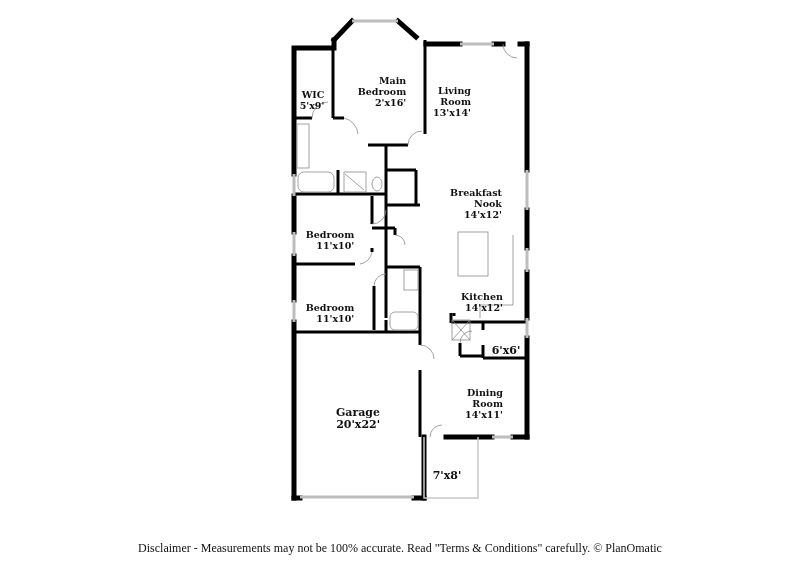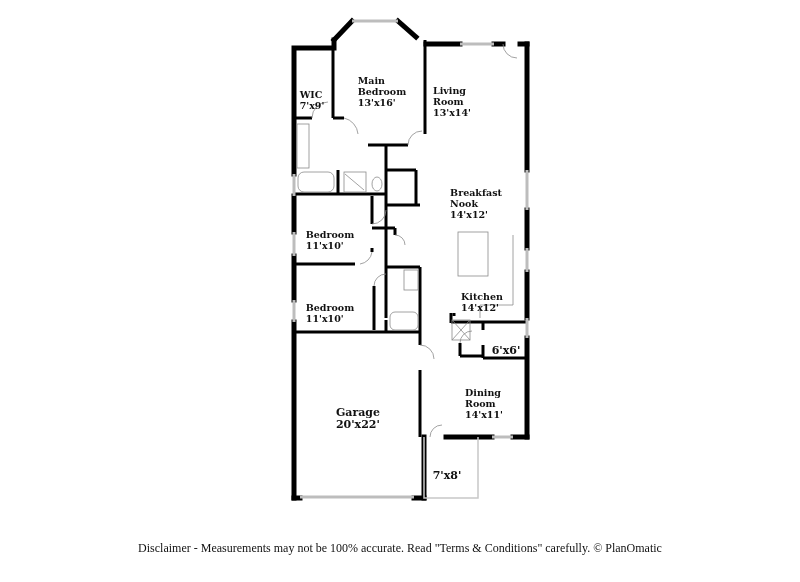--- a/index.html
+++ b/index.html
@@ -5,21 +5,21 @@
   html, body { margin: 0; padding: 0; background: #ffffff; }
   body { width: 800px; height: 582px; position: relative; overflow: hidden; }
   .plan { position: absolute; left: 0; top: 0; width: 800px; height: 582px; }
   .room-label {
     position: absolute;
     font-family: "DejaVu Serif", "Liberation Serif", serif;
     font-weight: bold;
     font-size: 9.5px;
     line-height: 11px;
     color: #111;
-    text-align: left;
+    text-align: right;
     white-space: pre-line;
     transform: translateX(-50%);
   }
   .room-label .dim { display: block; font-weight: bold; }
   .disclaimer {
     position: absolute;
     left: 0; top: 541px; width: 800px;
     text-align: center;
     font-family: "Liberation Serif", "DejaVu Serif", serif;
     font-size: 12px;
@@ -132,26 +132,26 @@
     <path d="M395,235 A10,10 0 0 1 405,245"></path>
 
     <polyline points="424,437 424,498 478,498 478,437" stroke="#c8c8c8" stroke-width="1.5"></polyline>
   </g>
 
 </svg>
 
 <div>
   <div class="room-label" style="left:312px;top:78px;">
     <span>WIC</span>
-    <span class="dim">7'x9'</span>
+    <span class="dim">5'x9'</span>
   </div>
   <div class="room-label" style="left:382px;top:64px;">
     <span>Main
 Bedroom</span>
-    <span class="dim">13'x16'</span>
+    <span class="dim">2'x16'</span>
   </div>
   <div class="room-label" style="left:452px;top:74px;">
     <span>Living
 Room</span>
     <span class="dim">13'x14'</span>
   </div>
   <div class="room-label" style="left:476px;top:176px;">
     <span>Breakfast
 Nook</span>
     <span class="dim">14'x12'</span>

